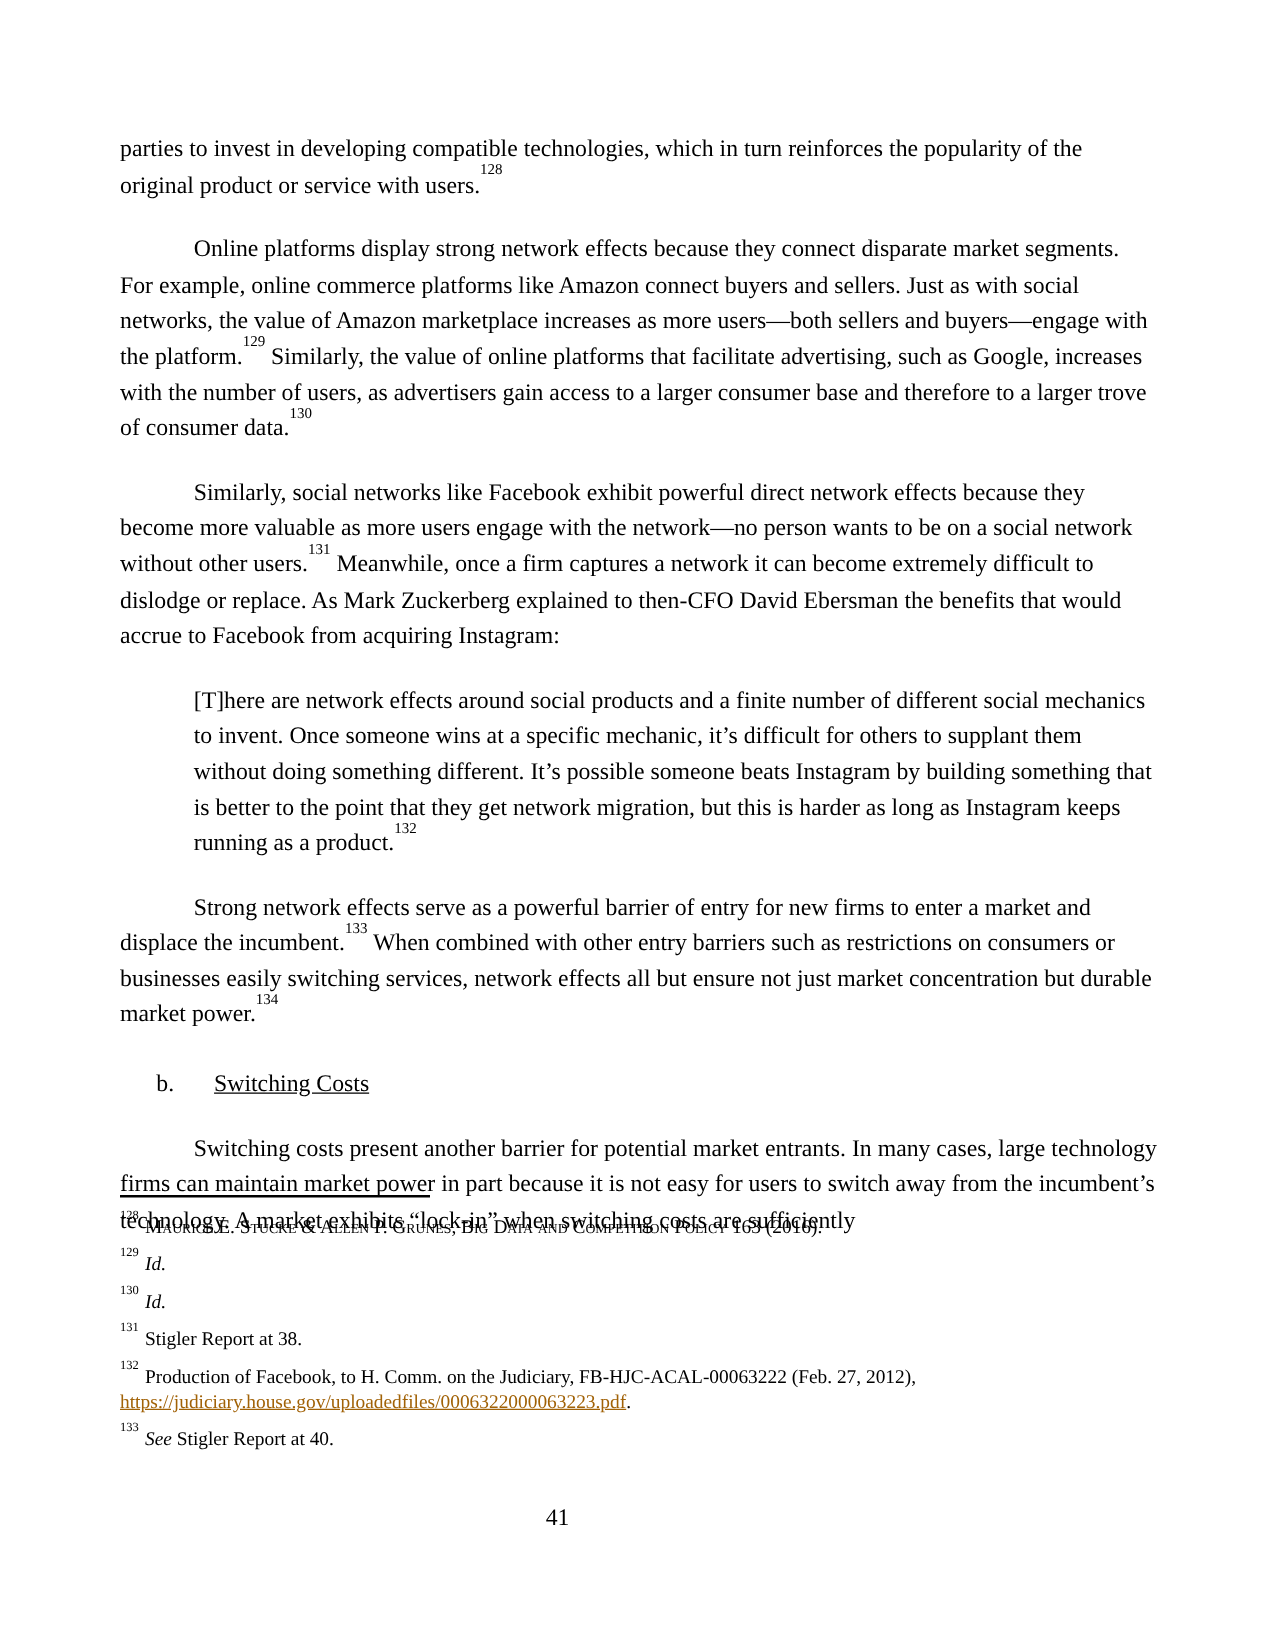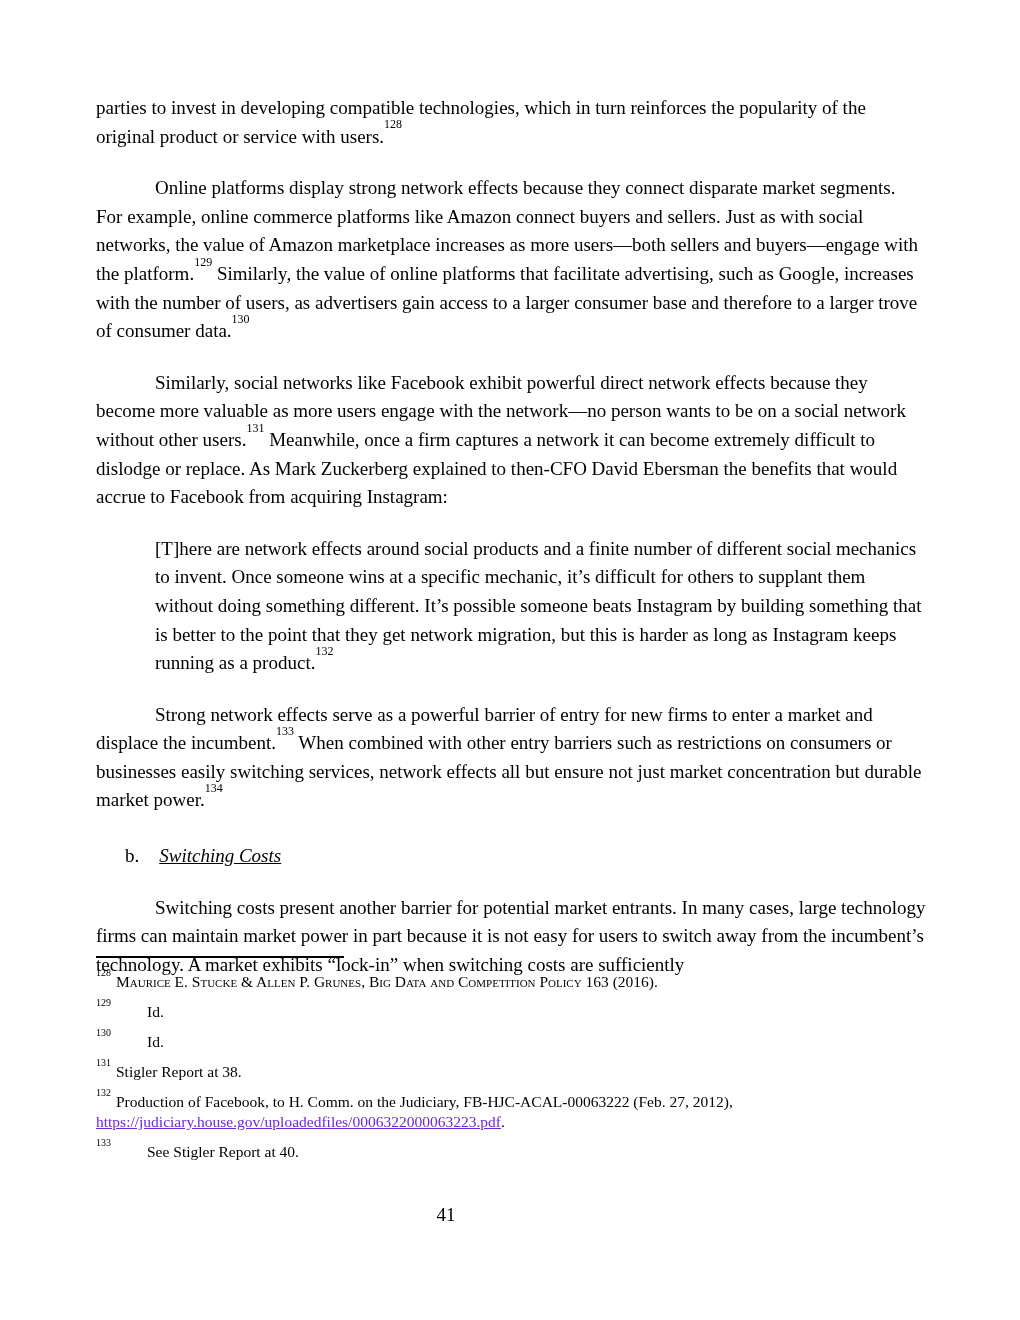--- a/index.html
+++ b/index.html
@@ -23,37 +23,36 @@
     width: 830px;
     font-size: 19px;
     line-height: 28.6px;
     text-align: left;
   }
   .para {
     margin: 23px 0 0 0;
     text-indent: 59px;
   }
   .para.first {
-    margin-top: 0;
+    margin-top: 12px;
     text-indent: 0;
   }
   .quote {
     margin: 23px 0 0 59px;
     text-indent: 0;
   }
   .heading {
     margin: 27px 0 0 29px;
     font-size: 19px;
     font-weight: normal;
     line-height: 28.6px;
   }
   .h-title {
     text-decoration: underline;
-    margin-left: 20px;
-    font-style: italic;
+    margin-left: 32px;
   }
   sup.ref {
     font-size: 12px;
     line-height: 0;
     position: relative;
     top: -7px;
   }
   .footnotes {
     position: absolute;
     left: 96px;
@@ -77,24 +76,24 @@
     font-size: 10px;
     line-height: 0;
     position: relative;
     top: -5px;
     margin-right: 5px;
   }
   .sc {
     font-variant: small-caps;
   }
   .it {
-    margin-left: 31px;
+    font-style: italic;
   }
   .link {
-    color: #6d28d9;
+    color: #a16207;
     text-decoration: underline;
     cursor: pointer;
   }
   .page-number {
     position: absolute;
     left: 0;
     top: 1204px;
     width: 892px;
     text-align: center;
     font-size: 19px;

